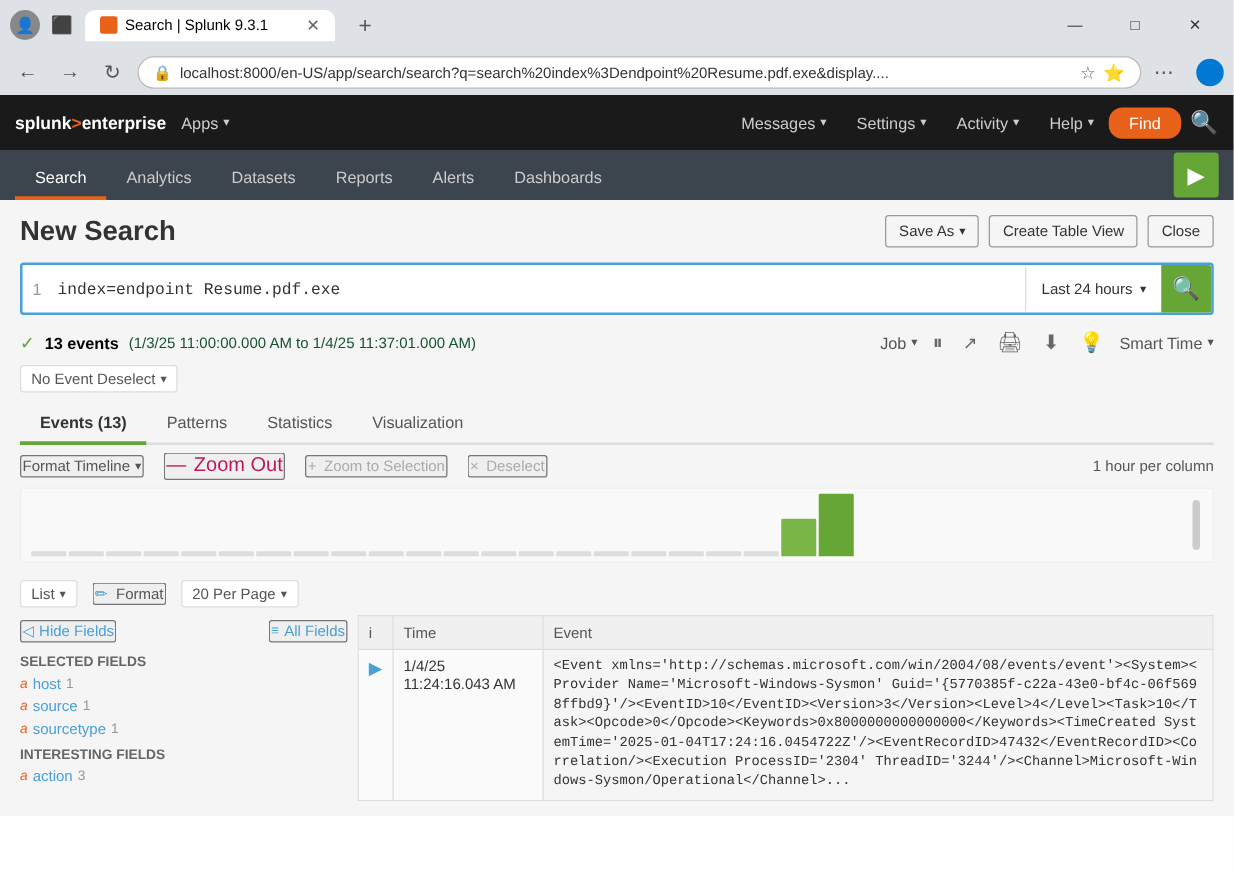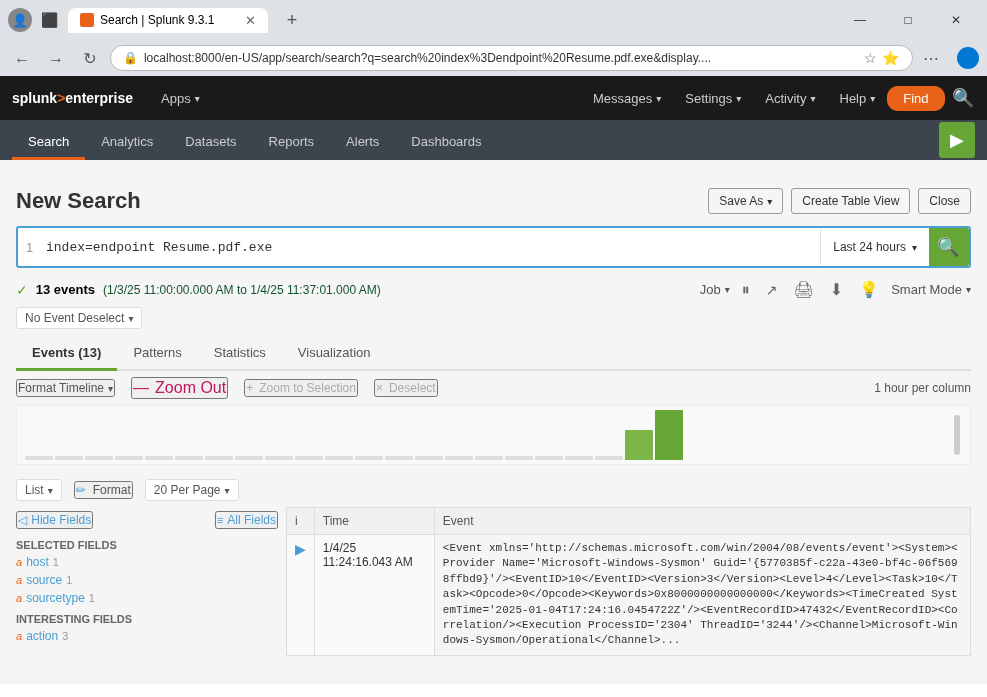--- a/index.html
+++ b/index.html
@@ -12,35 +12,35 @@
     .ctrl-btn { width: 28px; height: 28px; display: flex; align-items: center; justify-content: center; border-radius: 50%; cursor: pointer; color: #555; font-size: 16px; }
     .window-controls { margin-left: auto; display: flex; gap: 2px; }
     .win-btn { width: 46px; height: 32px; display: flex; align-items: center; justify-content: center; font-size: 12px; cursor: pointer; color: #333; }
 
     .address-bar-row { background: #dee1e6; padding: 4px 8px; display: flex; align-items: center; gap: 6px; height: 36px; }
     .address-bar { flex: 1; background: #fff; border: 1px solid #bbb; border-radius: 16px; height: 26px; padding: 0 12px; display: flex; align-items: center; font-size: 12px; color: #333; gap: 6px; }
     .address-text { flex: 1; overflow: hidden; text-overflow: ellipsis; white-space: nowrap; font-size: 12px; }
 
     
     .splunk-nav { background: #1a1a1a; height: 44px; display: flex; align-items: center; padding: 0 12px; gap: 0; }
-    .splunk-logo { color: #fff; font-weight: bold; font-size: 15px; margin-right: 16px; display: flex; align-items: center; gap: 4px; }
+    .splunk-logo { color: #fff; font-weight: bold; font-size: 15px; display: flex; align-items: center; gap: 4px; }
     .nav-item { color: #ccc; padding: 0 12px; height: 44px; display: flex; align-items: center; font-size: 13px; cursor: pointer; gap: 4px; }
     .nav-spacer { flex: 1; }
     .find-btn { background: #e8621a; color: #fff; padding: 5px 16px; border-radius: 11px; font-size: 13px; cursor: pointer; margin-right: 8px; }
     .search-icon-nav { color: #ccc; font-size: 18px; cursor: pointer; }
     .edge-icon { width: 22px; height: 22px; background: #0078d4; border-radius: 50%; margin-left: 8px; }
 
     
     .sub-nav { background: #3c444d; height: 40px; display: flex; align-items: flex-end; padding: 0 12px; }
     .sub-nav-item { color: #ccc; padding: 8px 16px; font-size: 13px; cursor: pointer; border-bottom: 3px solid transparent; }
     .sub-nav-item.active { color: #fff; border-bottom: 3px solid #e8621a; }
     .run-btn { background: #65a637; color: #fff; width: 36px; height: 36px; border-radius: 3px; display: flex; align-items: center; justify-content: center; margin-left: auto; margin-bottom: 2px; font-size: 18px; cursor: pointer; }
 
     
-    .main-content { background: #f5f5f5; padding: 28px 16px; }
+    .main-content { background: #f5f5f5; padding: 12px 16px; }
     .page-header { display: flex; align-items: center; margin-bottom: 12px; }
     .page-title { font-size: 22px; font-weight: bold; color: #333; flex: 1; }
     .header-actions { display: flex; align-items: center; gap: 8px; }
     .save-as-btn { background: transparent; border: 1px solid #999; border-radius: 3px; padding: 5px 10px; font-size: 12px; cursor: pointer; color: #333; display: flex; align-items: center; gap: 4px; }
     .create-table-btn { background: transparent; border: 1px solid #999; border-radius: 3px; padding: 5px 10px; font-size: 12px; cursor: pointer; color: #333; }
     .close-btn { background: transparent; border: 1px solid #999; border-radius: 3px; padding: 5px 10px; font-size: 12px; cursor: pointer; color: #333; }
 
     
     .search-bar-wrapper { background: #fff; border: 2px solid #4a9fd4; border-radius: 3px; display: flex; align-items: center; margin-bottom: 8px; }
     .line-num { color: #999; padding: 0 8px; font-size: 13px; min-width: 24px; }
@@ -220,21 +220,21 @@
     <div class="job-btn">
       <span>Job</span>
       <span style="font-size:10px;">▾</span>
     </div>
     <span class="action-icon">⏸</span>
     <span class="action-icon" style="font-size:14px;">↗</span>
     <span class="action-icon">🖨</span>
     <span class="action-icon">⬇</span>
     <span class="action-icon">💡</span>
     <div class="smart-mode">
-      <span>Smart Mode</span>
+      <span>Smart Time</span>
       <span class="smart-mode-caret">▾</span>
     </div>
   </div>
 
   <div class="sampling-row">
     <button class="sampling-btn">
       <span>No Event Deselect</span>
       <span style="font-size:10px;">▾</span>
     </button>
   </div>

